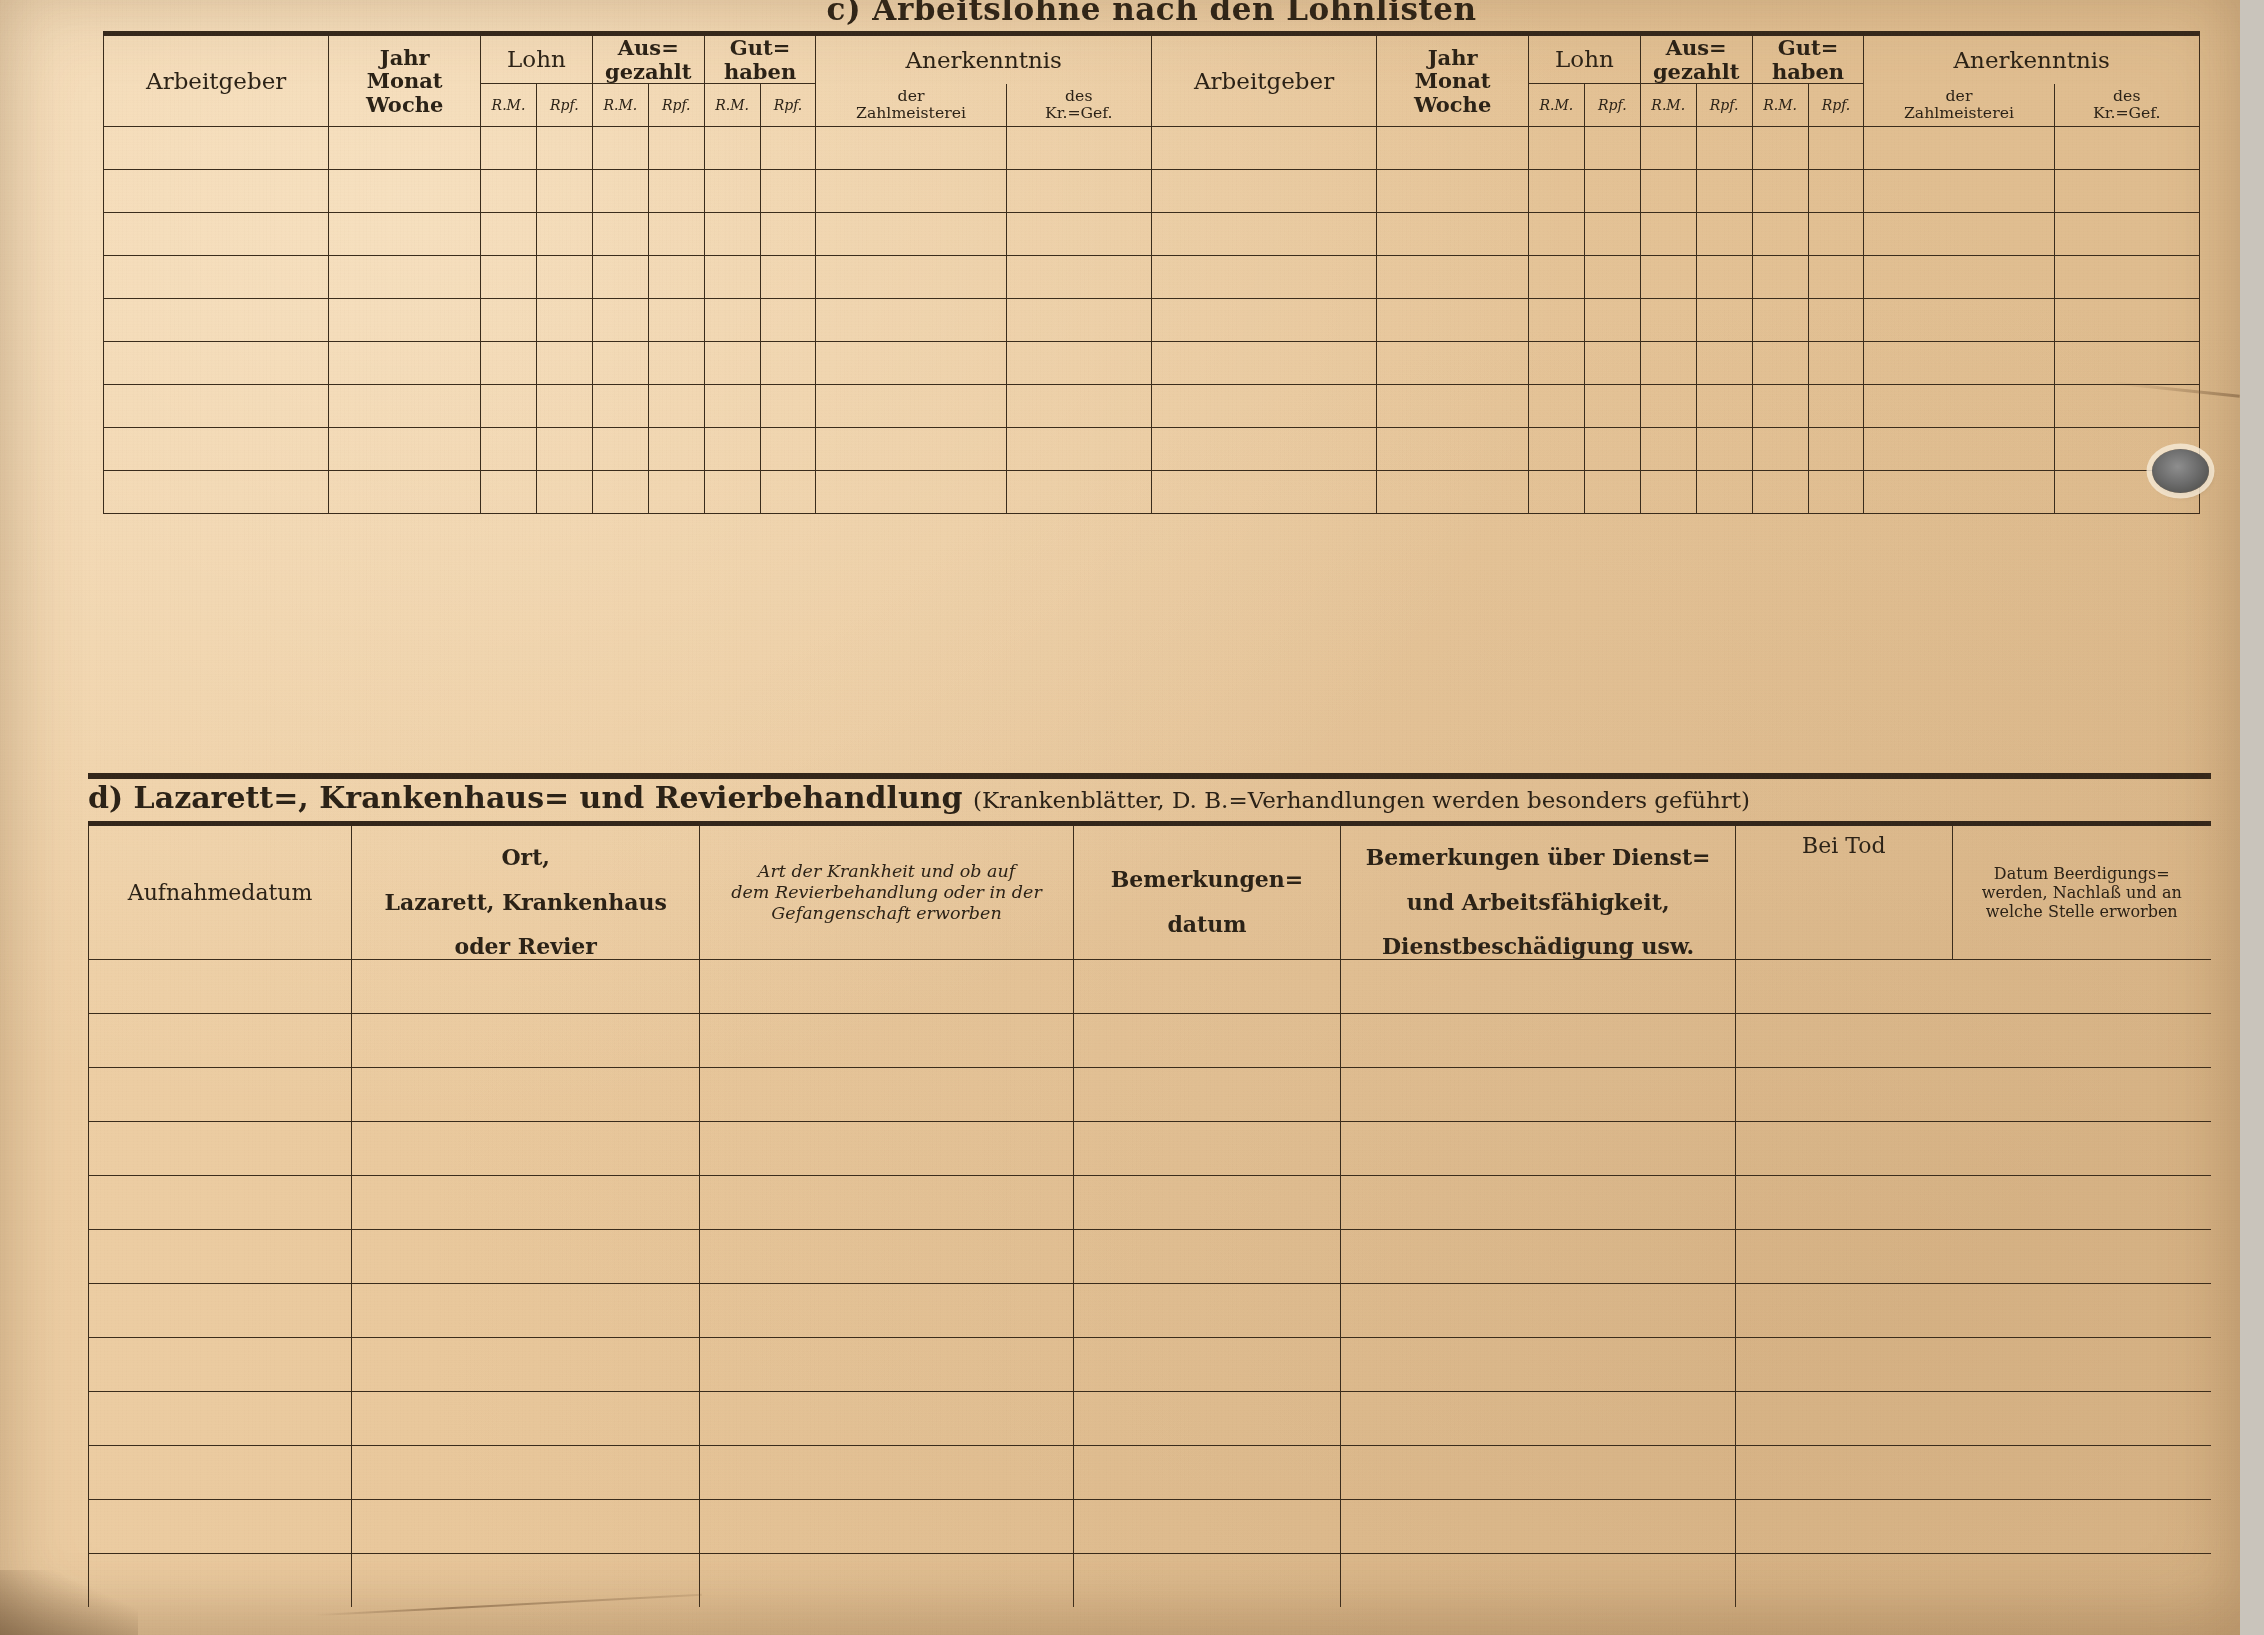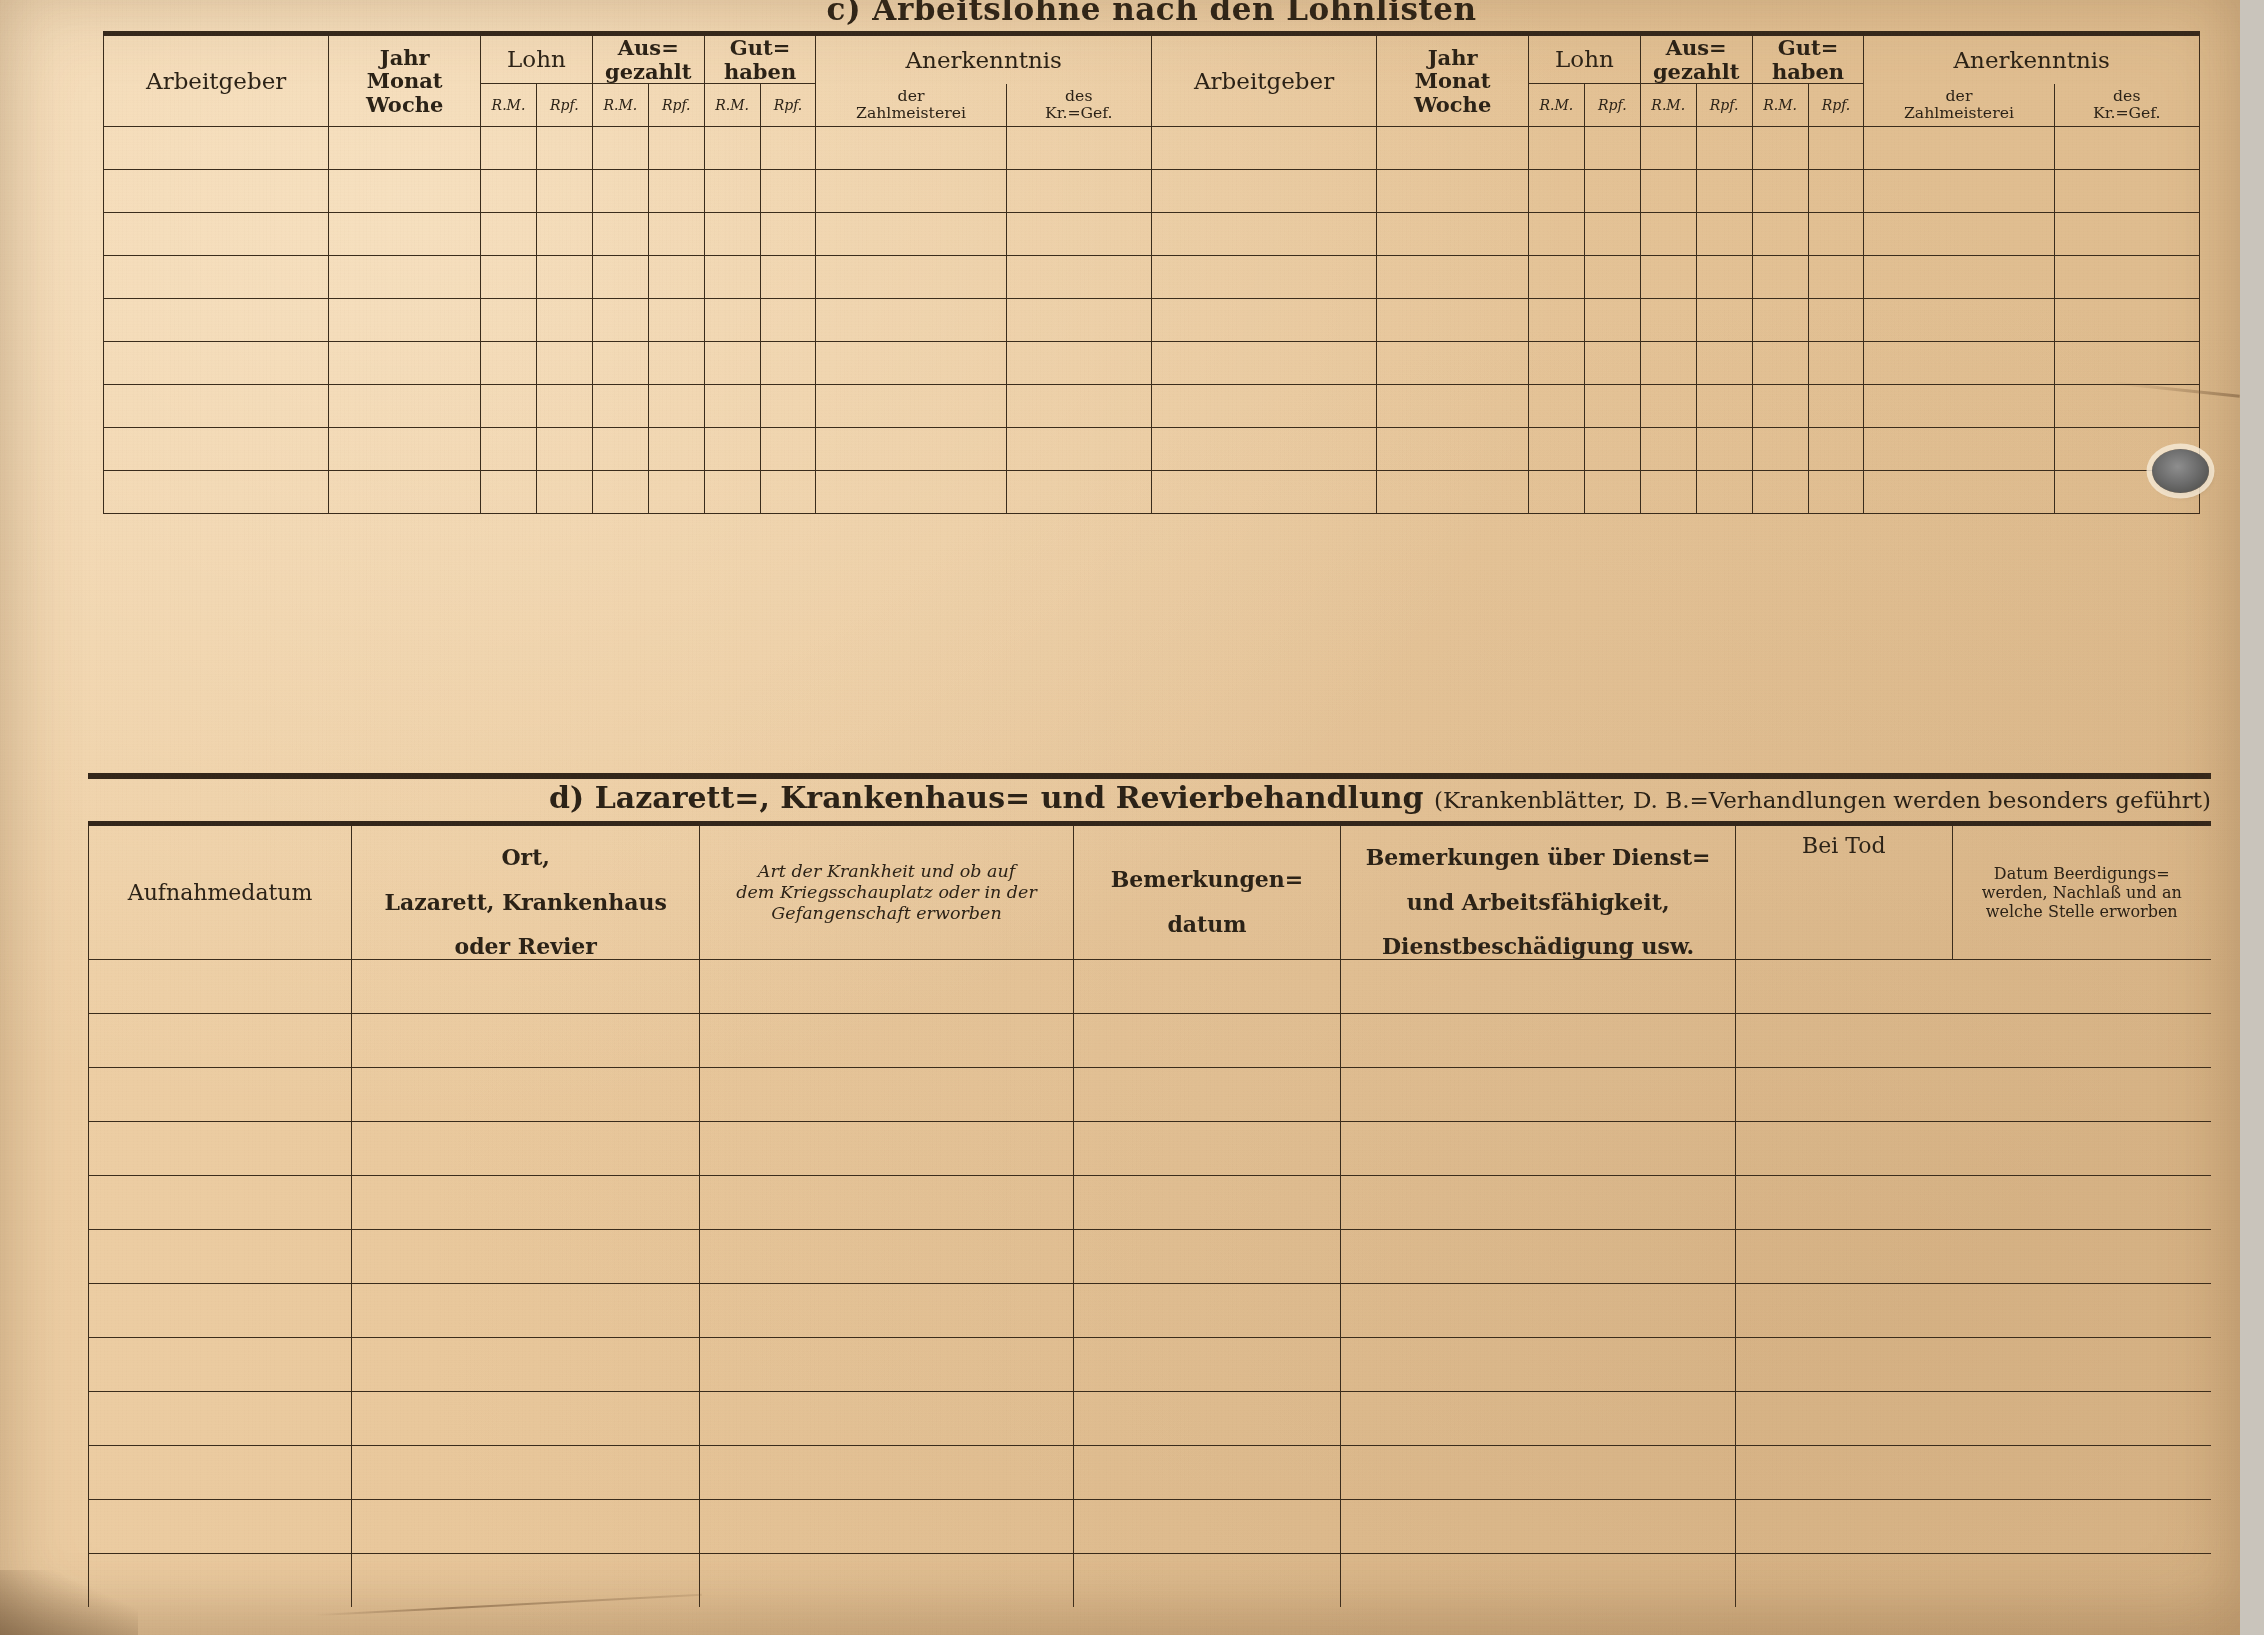--- a/index.html
+++ b/index.html
@@ -139,21 +139,21 @@
   .no-top { border-top: none !important; }
 
   
   #sectionD {
     position: absolute;
     left: 88px;
     top: 773px;
     width: 2123px;
   }
   .sec-d-title {
-    text-align: right;
+    text-align: left;
     font-size: 30px;
     font-weight: 600;
     padding: 1.8px 0 5.5px 0;
     color: #2b2217;
     white-space: nowrap;
   }
   .sec-d-title .sub {
     font-size: 23px;
     font-weight: 500;
   }
@@ -491,21 +491,21 @@
       <tbody>
           <tr>
         <td class="hdr-cell d-hdr-1 no-top">Aufnahmedatum</td>
         <td class="hdr-cell no-top">
           <div class="d-hdr-1">Ort,</div>
           <div class="d-hdr-1">Lazarett, Krankenhaus</div>
           <div class="d-hdr-1">oder Revier</div>
         </td>
         <td class="hdr-cell no-top">
           <div class="d-hdr-2">Art der Krankheit und ob auf</div>
-          <div class="d-hdr-2">dem Kriegsschauplatz oder in der</div>
+          <div class="d-hdr-2">dem Revierbehandlung oder in der</div>
           <div class="d-hdr-2">Gefangenschaft erworben</div>
         </td>
         <td class="hdr-cell no-top">
           <div class="d-hdr-1">Bemerkungen=</div>
           <div class="d-hdr-1">datum</div>
         </td>
         <td class="hdr-cell no-top">
           <div class="d-hdr-1">Bemerkungen über Dienst=</div>
           <div class="d-hdr-1">und Arbeitsfähigkeit,</div>
           <div class="d-hdr-1">Dienstbeschädigung usw.</div>

